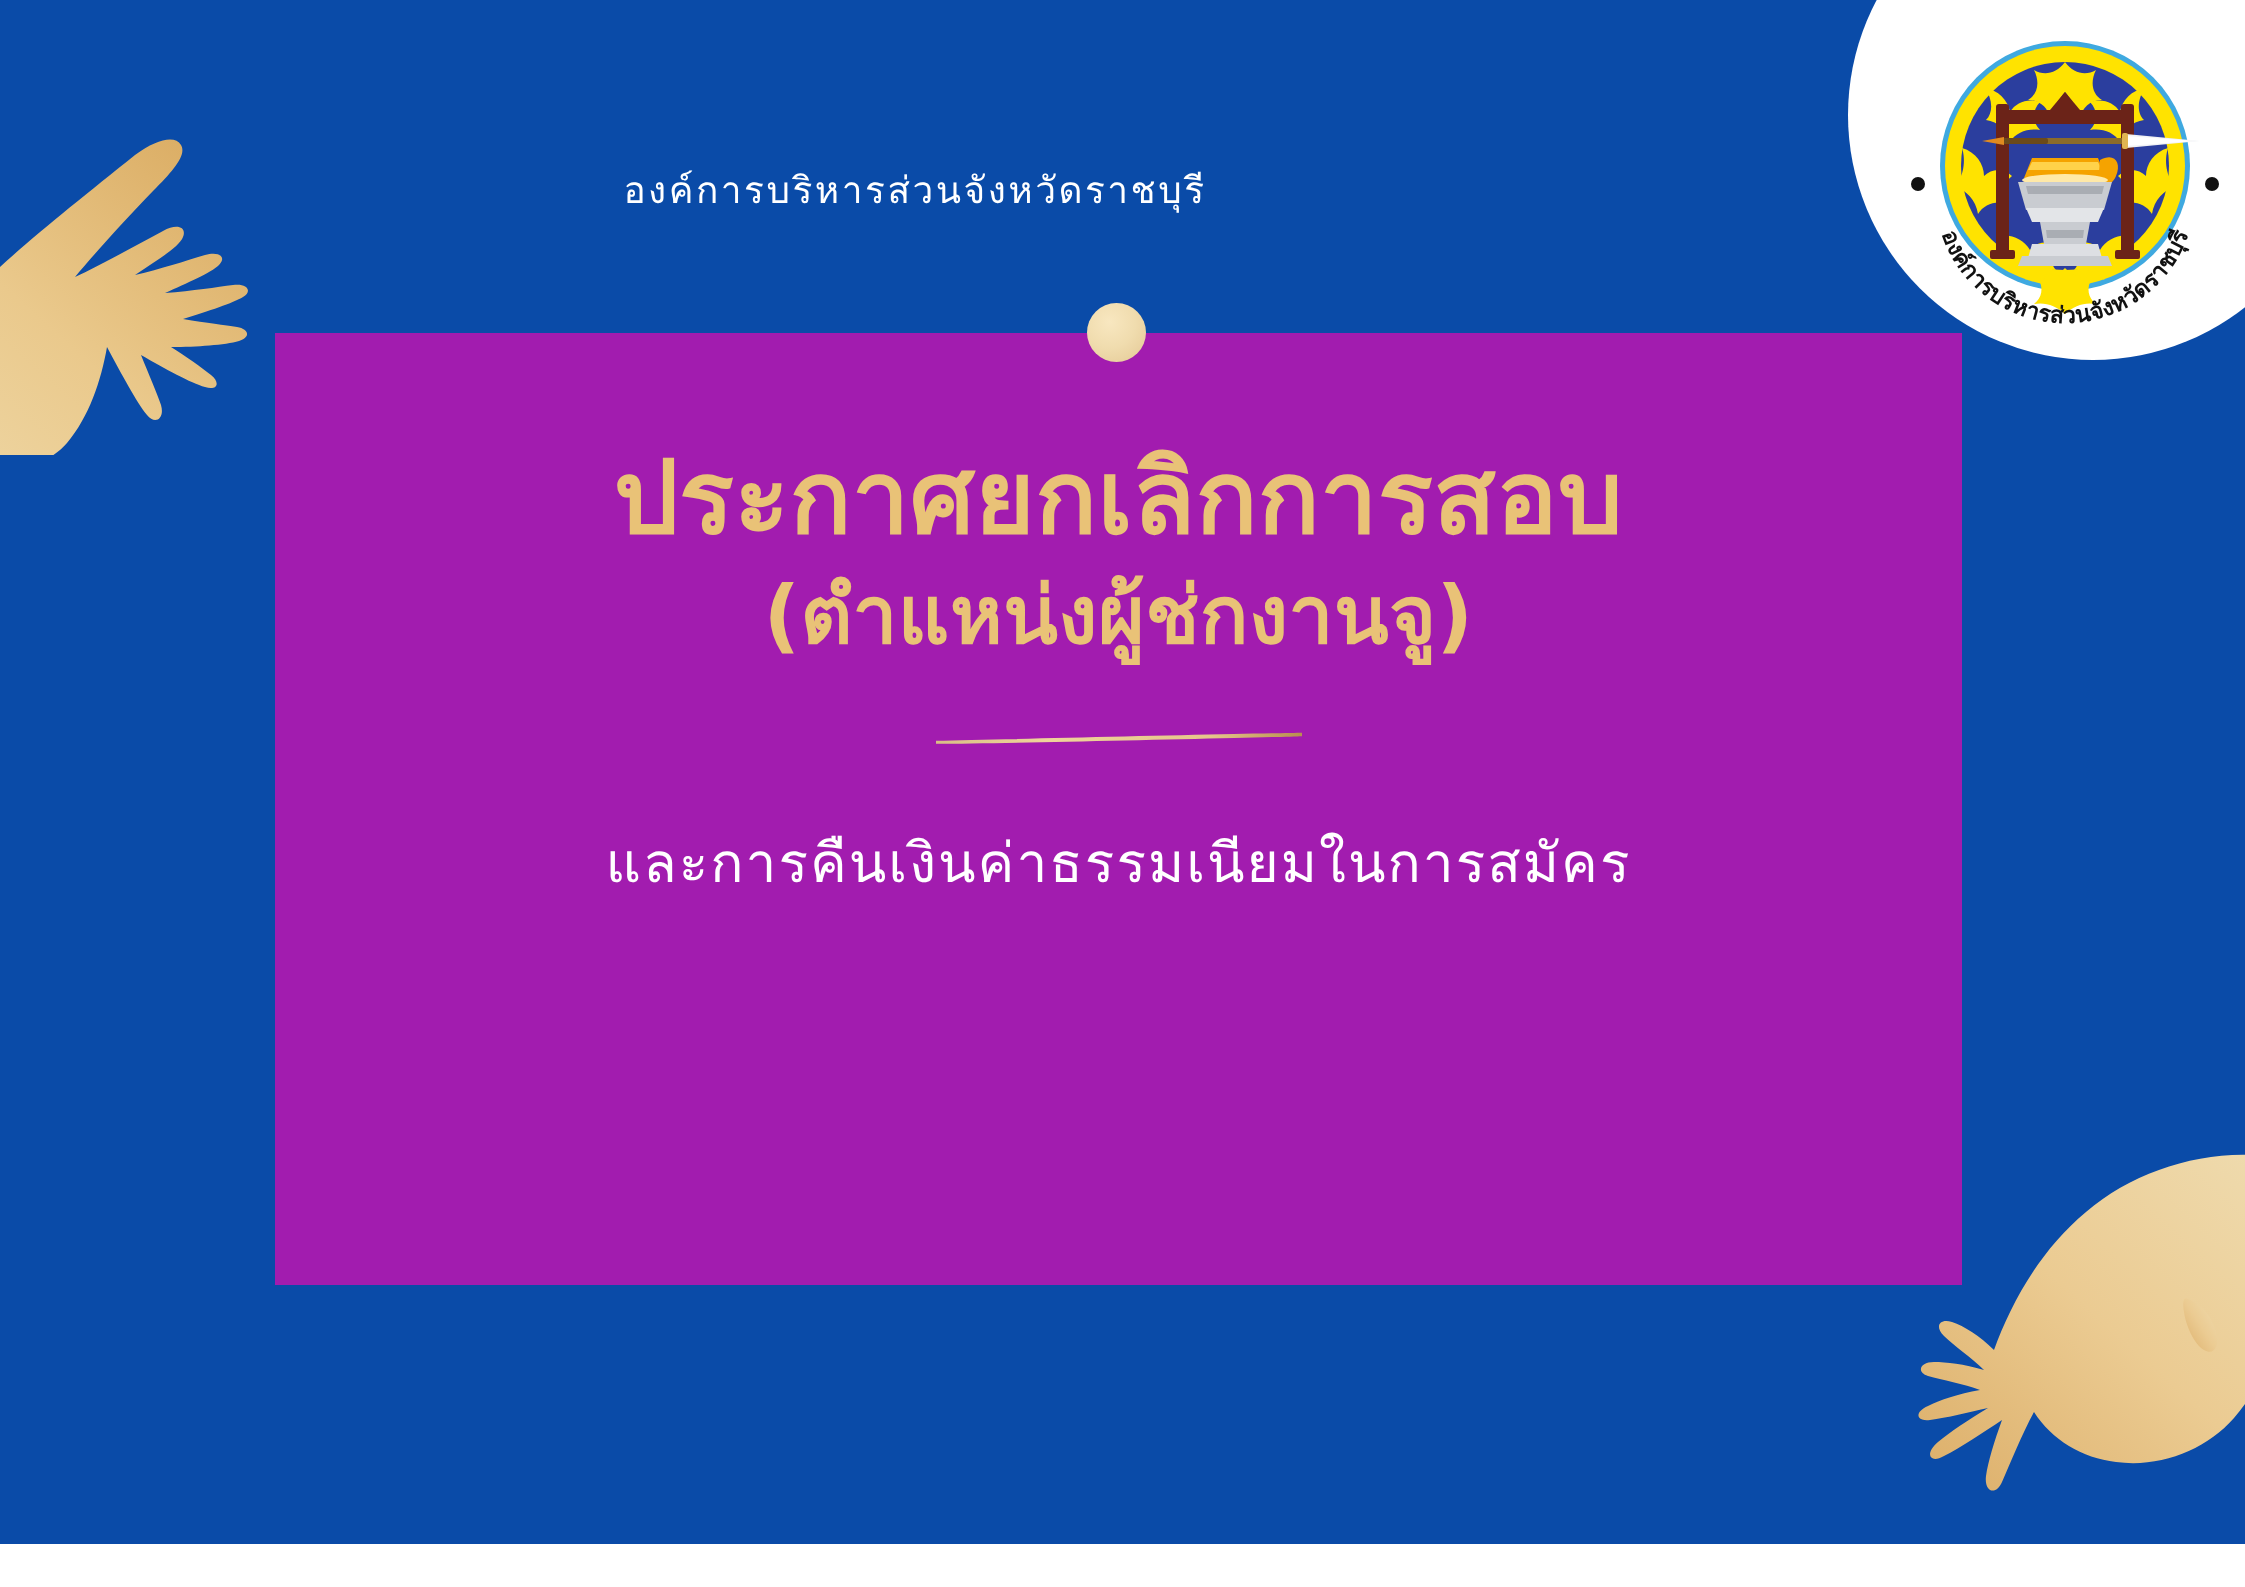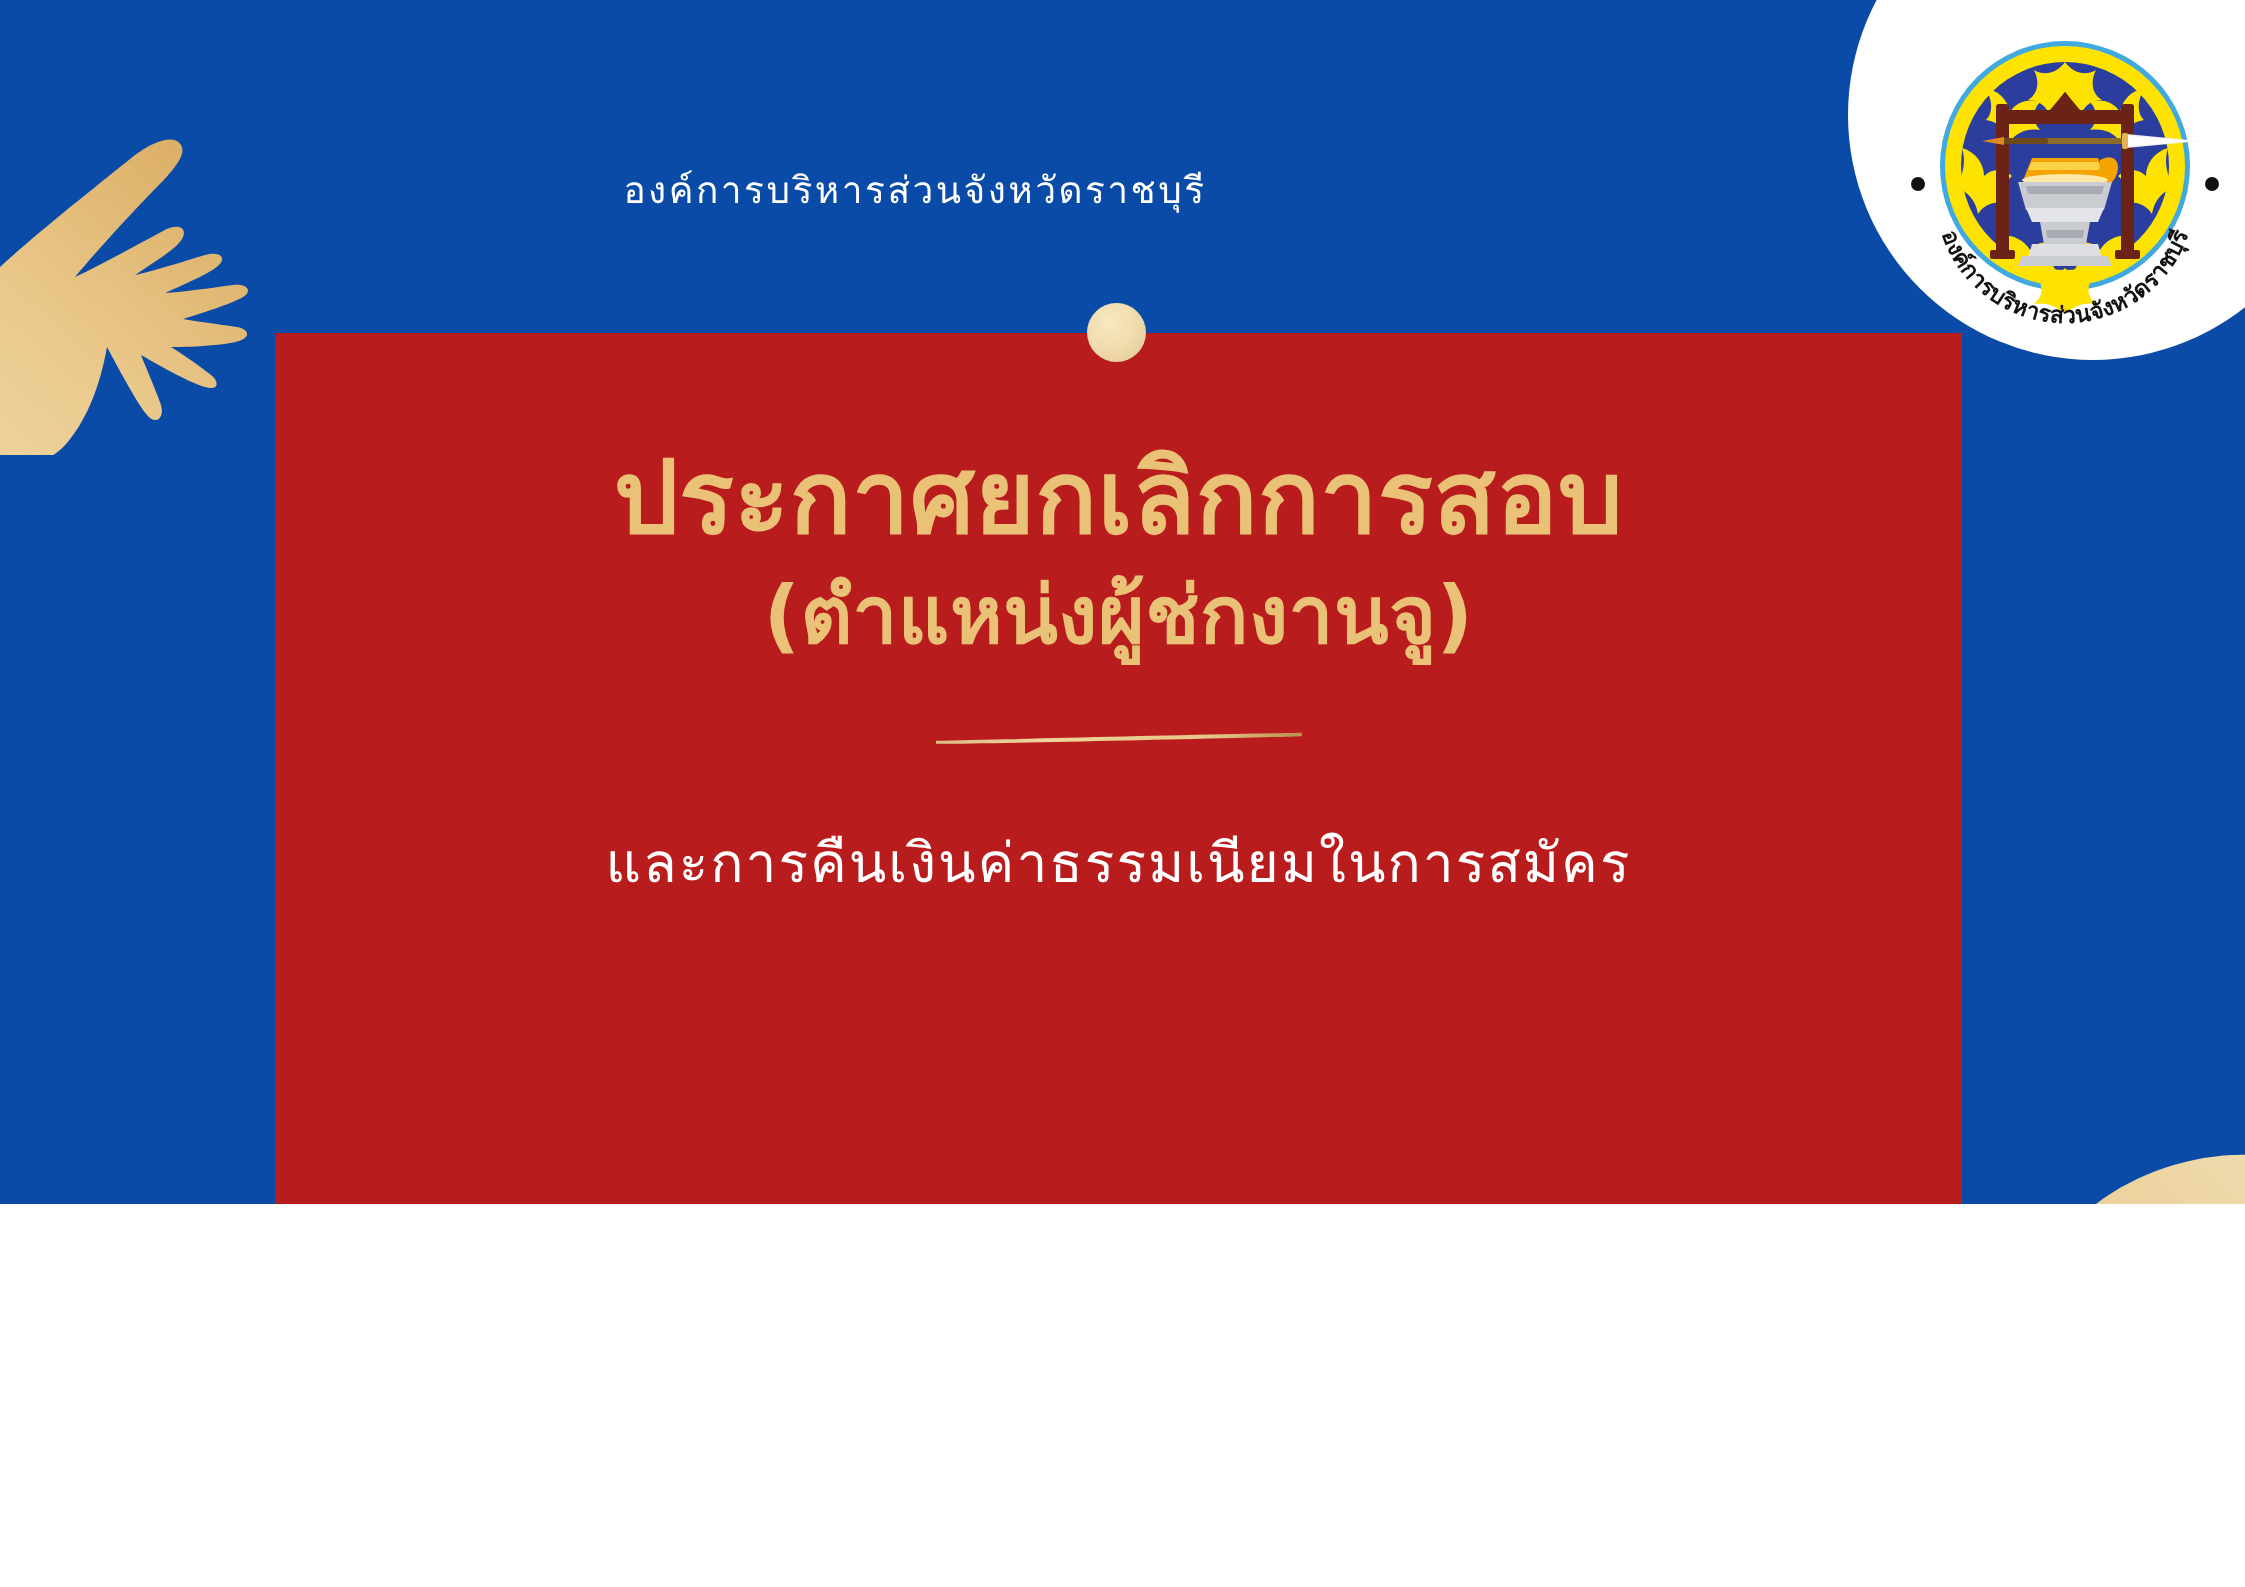--- a/index.html
+++ b/index.html
@@ -5,21 +5,21 @@
   html, body {
     margin: 0;
     padding: 0;
     background: #ffffff;
   }
   * { box-sizing: border-box; }
 
   .poster {
     position: relative;
     width: 2245px;
-    height: 1204px;
+    height: 1544px;
     overflow: hidden;
     background: #0A4BA8;
     font-family: "DejaVu Sans", "Liberation Sans", sans-serif;
   }
 
   
   .white-circle {
     position: absolute;
     left: 1848px;
     top: -130px;
@@ -88,21 +88,21 @@
     z-index: 7;
   }
 
   
   .card {
     position: absolute;
     left: 275px;
     top: 333px;
     width: 1687px;
     height: 952px;
-    background: #b91c1c;
+    background: #a21caf;
     z-index: 6;
     display: flex;
     flex-direction: column;
     align-items: center;
   }
 
   .title-block {
     margin-top: 108px;
     width: 100%;
     text-align: center;

